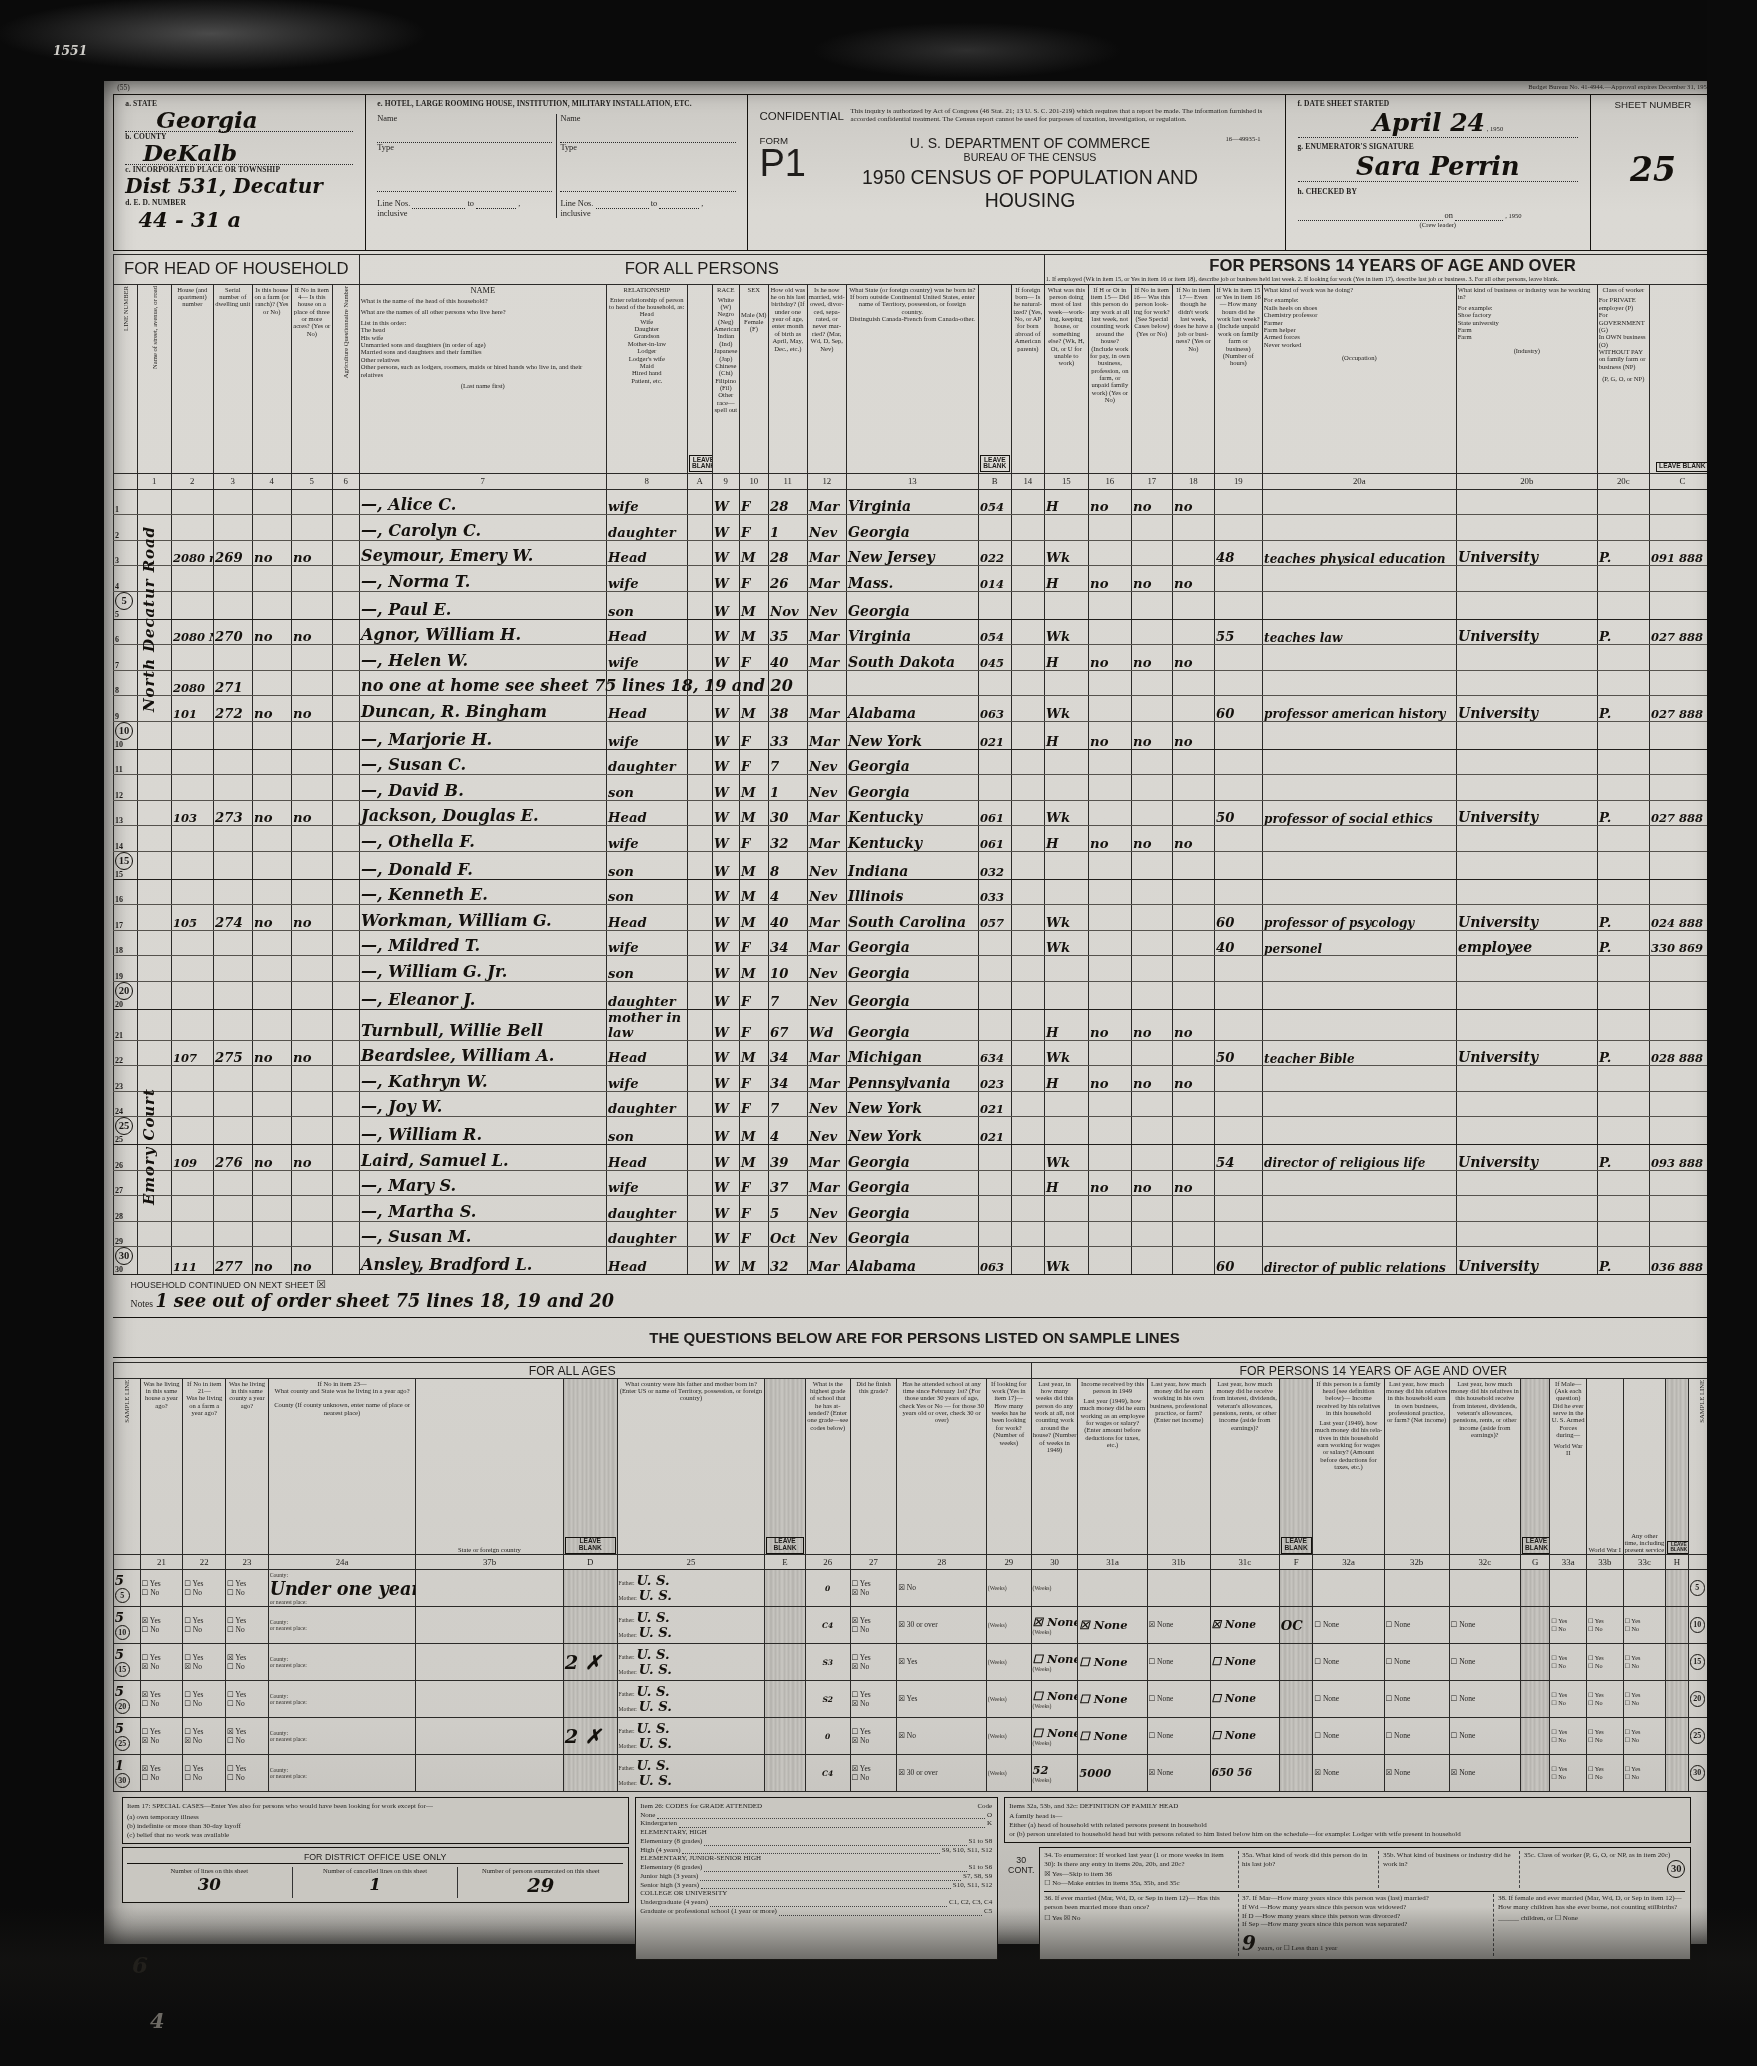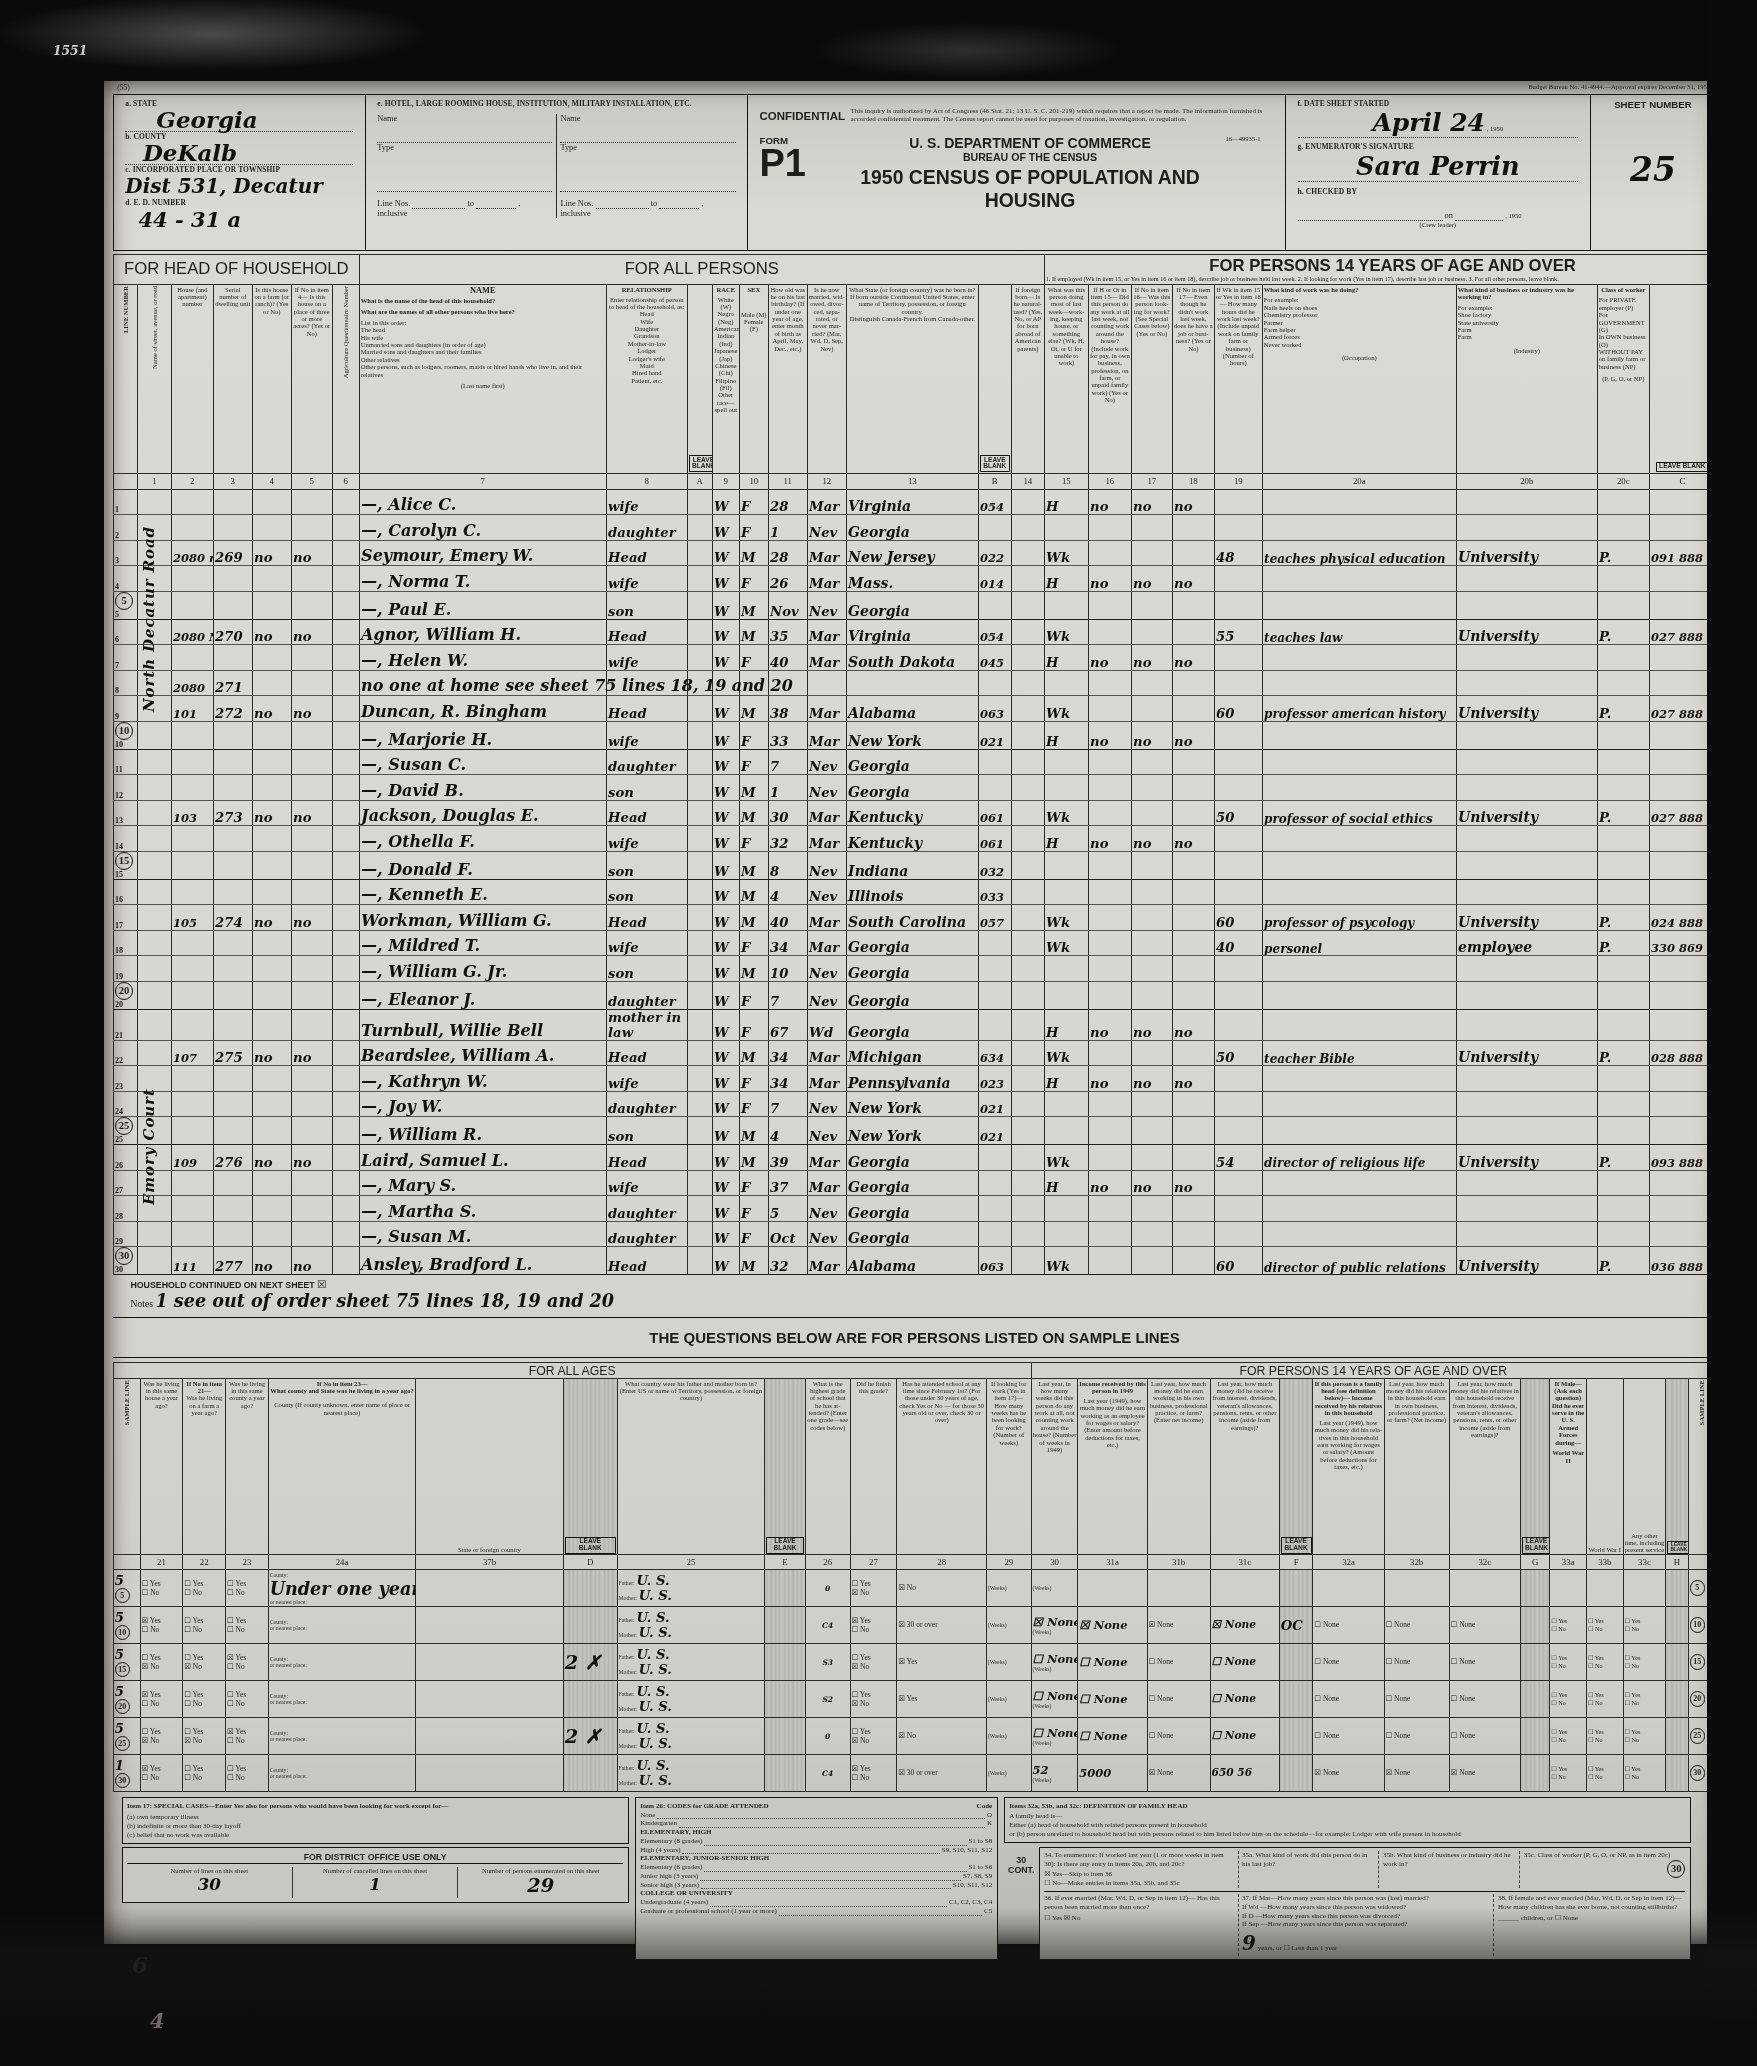--- a/index.html
+++ b/index.html
@@ -11,21 +11,21 @@
   .paper{position:absolute;left:104px;top:81px;width:1621px;height:1863px;
     background:linear-gradient(180deg,#c9c7c2,#dbd9d4 7%,#d8d6d1 55%,#cfcdc8 88%,#b9b7b2);
     box-shadow:0 0 26.4px rgba(0,0,0,.8) inset;}
   .film-right{position:absolute;right:0;top:0;width:51px;height:100%;background:#0b0b0b;}
   .film-bottom{position:absolute;left:0;top:1907px;width:100%;height:159px;
     background:linear-gradient(180deg,rgba(12,12,12,0) 0%,rgba(25,24,22,.55) 35%,#0c0c0c 75%);}
   .pad{padding:4.4px 11.5px;}
   .tiny{font-size:6.6px;line-height:1.12;}
   .small{font-size:8.4px;}
   .pre{white-space:pre-line;}
-  .b{font-weight:bold;}
+  .b{font-weight:normal;}
   .sans{font-family:"Liberation Sans",sans-serif;}
   .vert{writing-mode:vertical-rl;transform:rotate(180deg);display:inline-block;}
   .hw{font-family:"DejaVu Serif",serif;font-style:italic;font-weight:bold;color:#14110d;}
   .lb{border:1.3px solid #15130f;padding:0.4px 2.2px;font-weight:bold;font-family:"Liberation Sans",sans-serif;font-size:6.6px;display:inline-block;line-height:1.05;}
   .circ{display:inline-block;border:1.3px solid #15130f;border-radius:50%;min-width:16px;height:16px;line-height:16px;text-align:center;font-weight:bold;font-size:10.6px;vertical-align:middle;}
   .circ:empty{display:none;}
   
   .prehead{display:flex;justify-content:space-between;font-size:7.5px;padding:1.8px 13.2px 0 13.2px;}
   .headband{display:flex;border:1.8px solid #15130f;margin:1.8px 8.8px 0 8.8px;height:155px;}
   .hb{border-right:1.3px solid #15130f;position:relative;}

